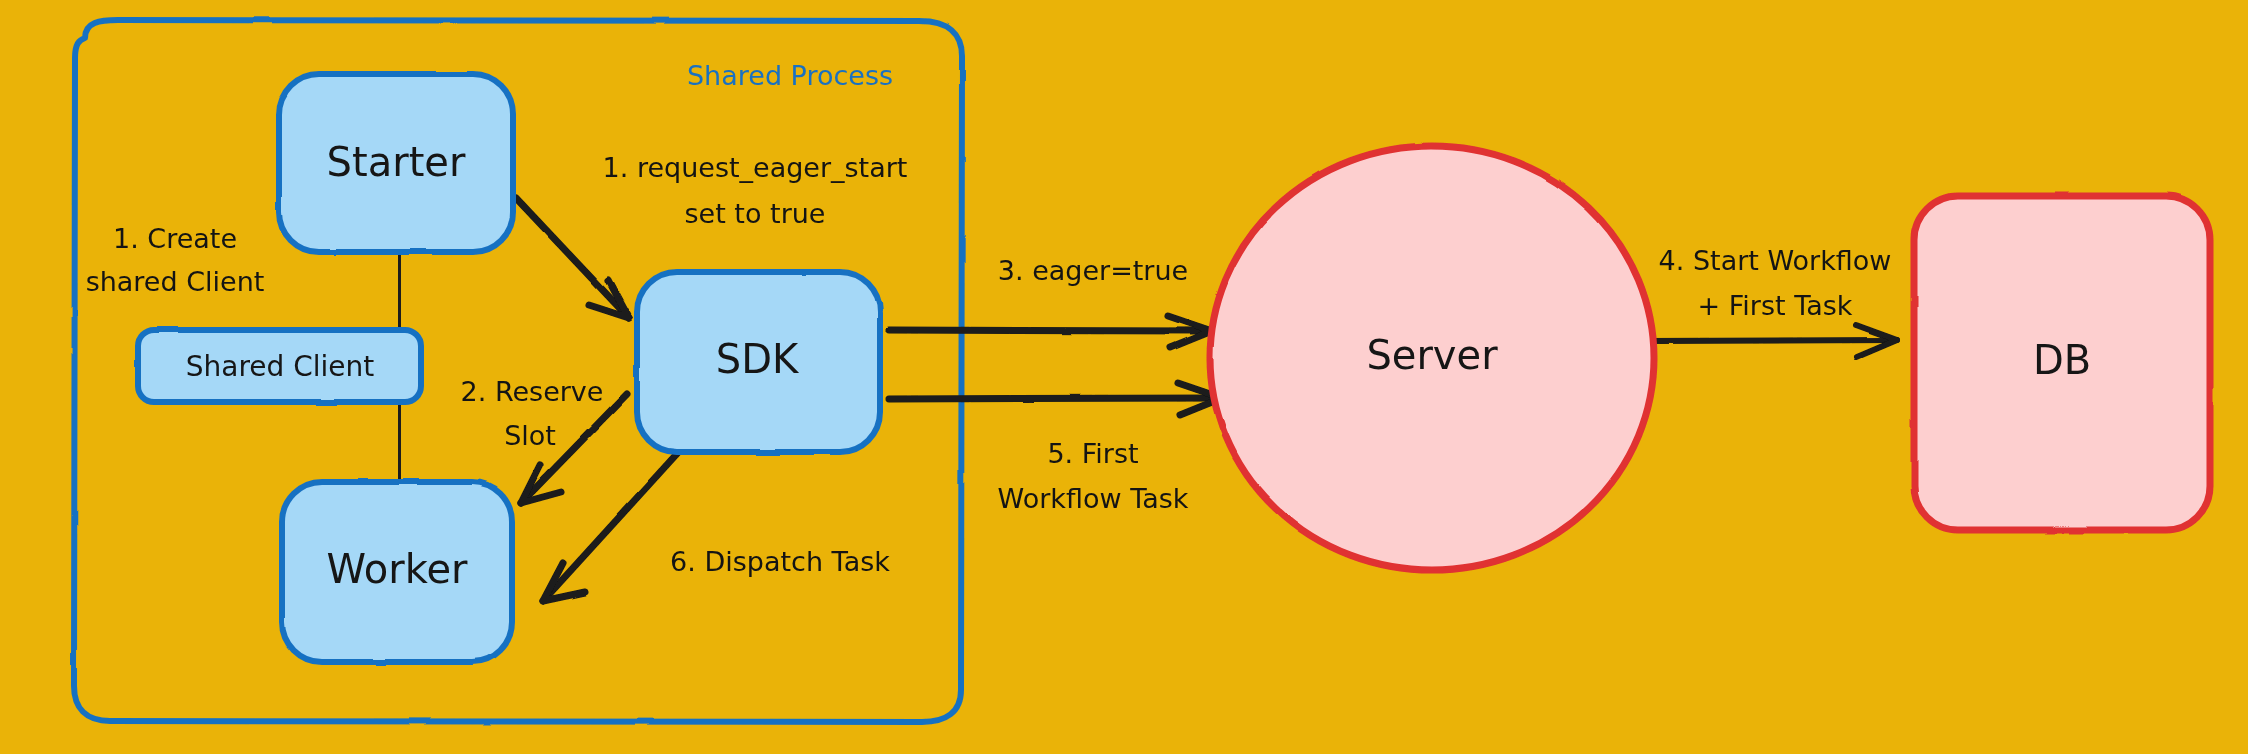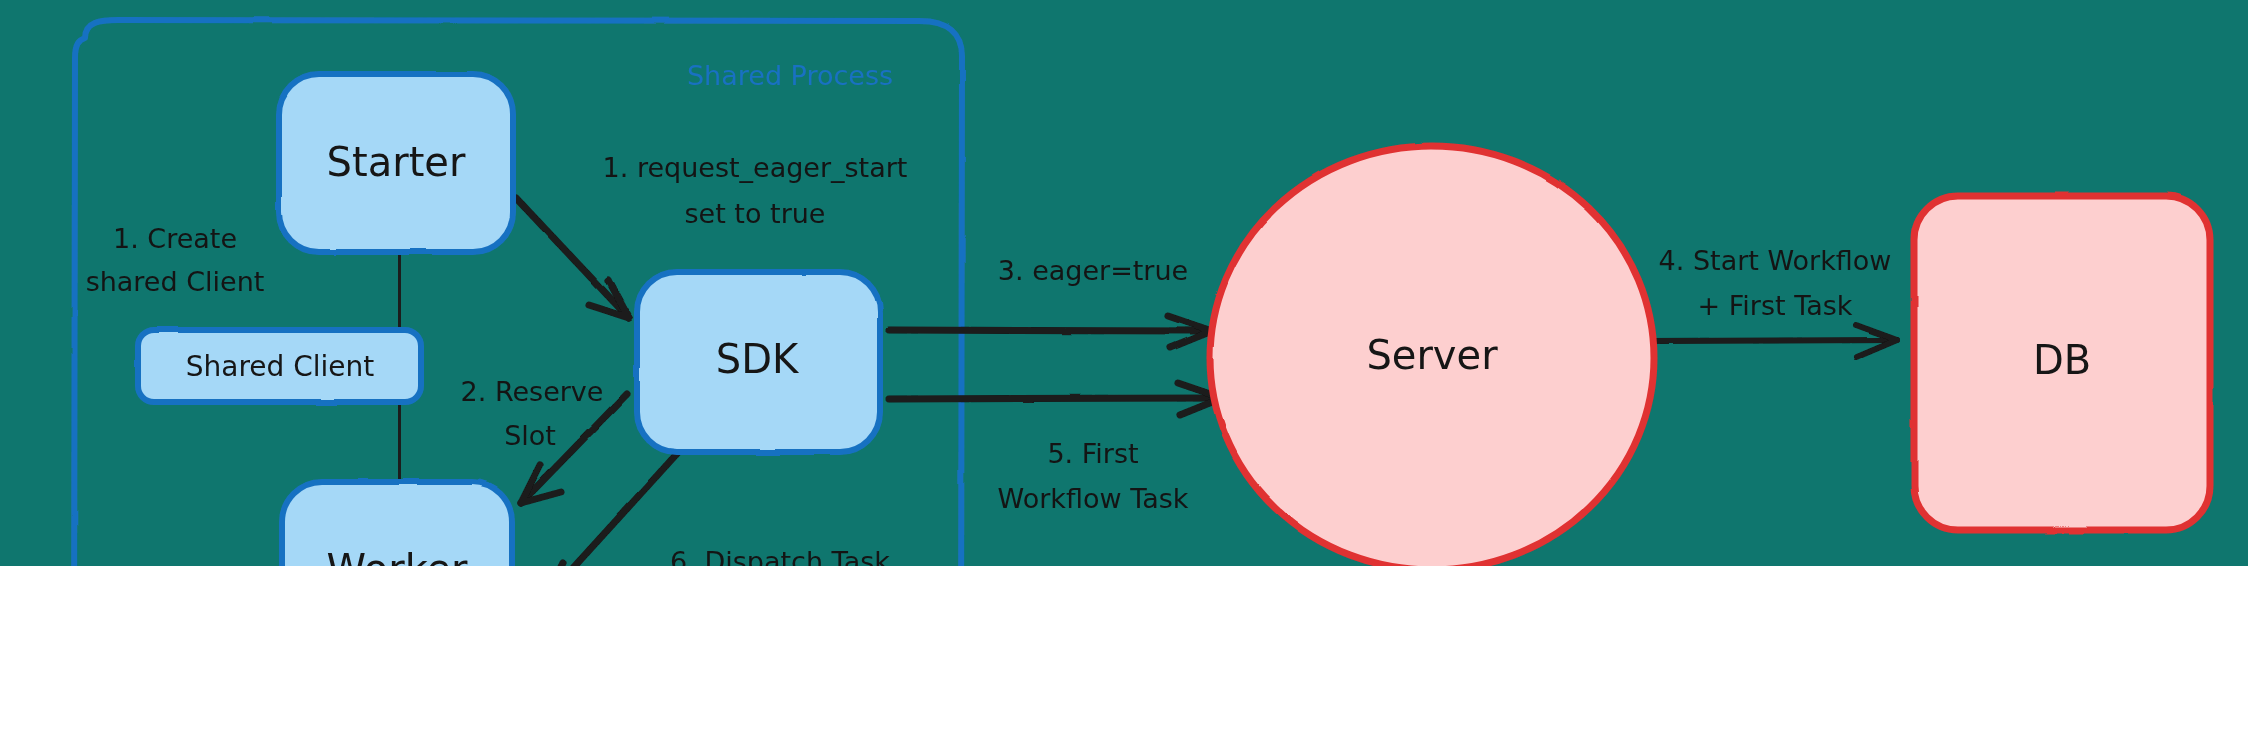--- a/index.html
+++ b/index.html
@@ -7,22 +7,22 @@
     margin: 0;
     padding: 0;
     background: #ffffff;
   }
   body {
     font-family: "DejaVu Sans", sans-serif;
   }
   #stage {
     position: relative;
     width: 2248px;
-    height: 566px;
-    background: #0f766e;
+    height: 754px;
+    background: #eab308;
     overflow: hidden;
   }
   #diagram-svg {
     position: absolute;
     left: 0;
     top: 0;
     width: 2248px;
     height: 754px;
   }
   .node-label {

